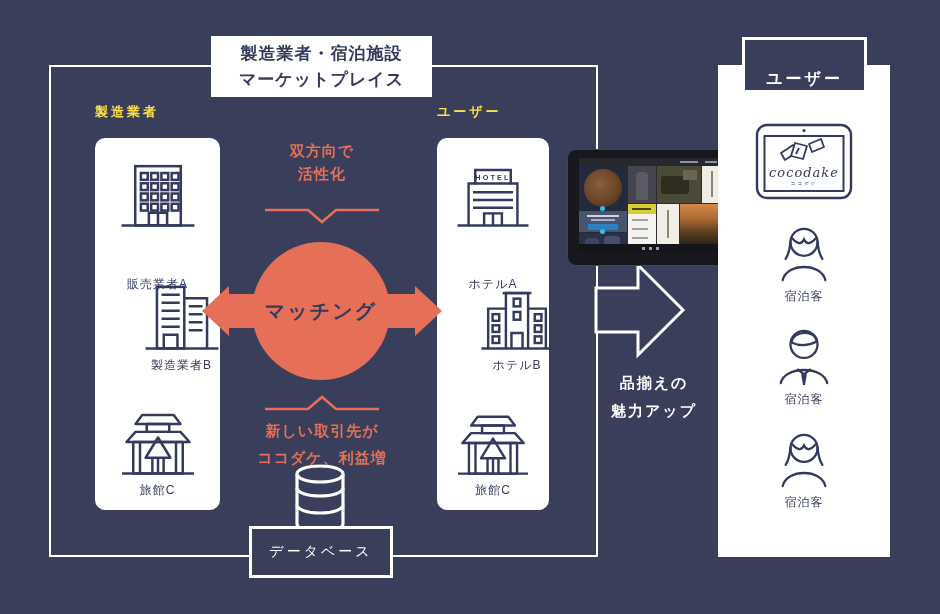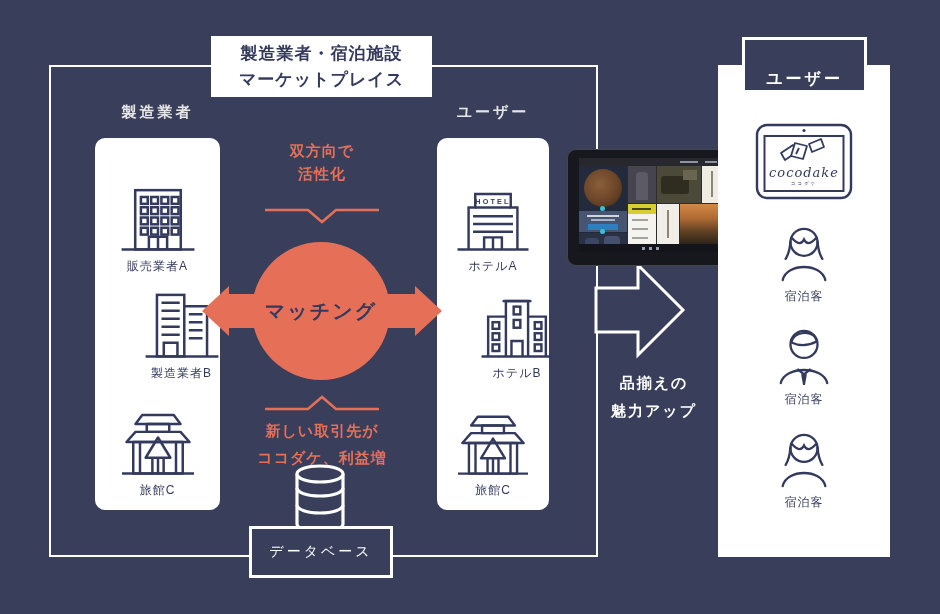--- a/index.html
+++ b/index.html
@@ -14,32 +14,32 @@
   .outer-rect { left:49px; top:65px; width:549px; height:492px; border:2px solid #ffffff; }
 
   
   .title-box {
     left:211px; top:36px; width:221px; height:61px; background:#ffffff;
     color:#333a5e; font-weight:bold; font-size:17px; line-height:26px; letter-spacing:1px;
     display:flex; flex-direction:column; align-items:center; justify-content:center; text-align:center;
   }
 
   
-  .group-label { color:#e5e5e5; font-weight:bold; font-size:15px; letter-spacing:3px; text-align:center; }
+  .group-label { color:#fde047; font-weight:bold; font-size:13px; letter-spacing:3px; text-align:left; }
   #mf-label { left:95px; top:103px; width:125px; }
   #ac-label { left:437px; top:103px; width:112px; }
 
   
   .card { top:138px; height:372px; background:#ffffff; border-radius:10px; }
   #mf-card { left:95px; width:125px; }
   #ac-card { left:437px; width:112px; }
   .facility { position:absolute; left:0; width:100%; display:flex; flex-direction:column; align-items:center; }
   .facility .icn { height:80px; display:flex; align-items:flex-end; justify-content:center; }
   .facility .flabel { margin-top:4px; font-size:12px; color:#333a5e; letter-spacing:1px; }
-  .f1 { top:36px; } .f2 { top:143px;padding-left:48px; } .f3 { top:260px; }
+  .f1 { top:12px;gap:42px; } .f2 { top:135px;padding-left:48px; } .f3 { top:260px; }
 
   
   .match-circle {
     left:252px; top:242px; width:138px; height:138px; border-radius:50%;
     background:#e66f58; display:flex; align-items:center; justify-content:center;
     color:#333a5e; font-size:20px; font-weight:bold; letter-spacing:2px;text-align:right;
   }
   .arrows-svg { left:195px; top:278px; }
 
   

